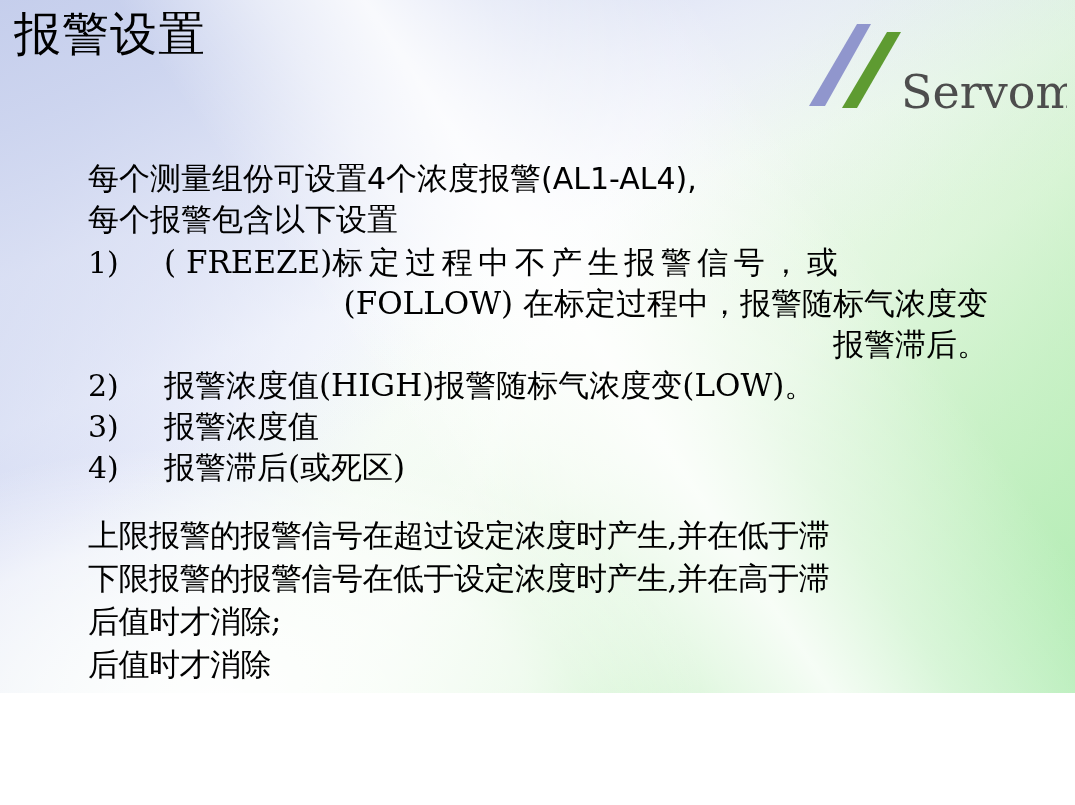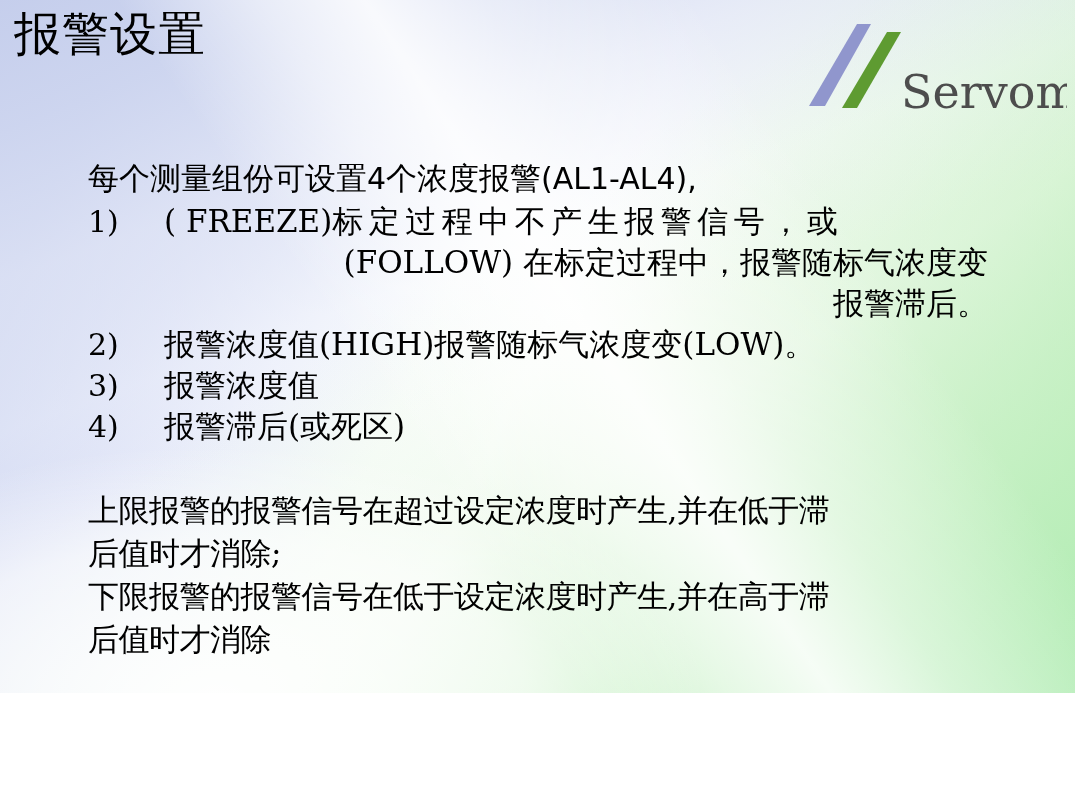--- a/index.html
+++ b/index.html
@@ -158,21 +158,21 @@
   .li-cont {
     white-space: nowrap;
     padding-left: 76px;
     font-family: "DejaVu Serif", "Liberation Serif", serif;
     font-size: 31px;
     line-height: 41px;
     text-align: right;
   }
 
   .closing {
-    margin-top: 42px;
+    margin-top: 26px;
   }
   .closing .para {
     line-height: 43px;
   }
   .tight {
     letter-spacing: -0.5px;
   }
 </style>
 </head>
 <body>
@@ -196,20 +196,21 @@
         <polygon points="92,10 106,10 62,86 47,86" fill="#5e9b31"></polygon>
       </g>
       <text x="106" y="86" font-family="DejaVu Serif, Liberation Serif, serif" font-size="46" fill="#4d4d4d">Servomex</text>
     </svg>
   </div>
 
   <div class="content">
 
     <div class="para"><span>每个测量组份可设置</span><span class="latin">4</span><span>个浓度报警</span><span class="latin">(AL1-AL4),</span></div>
 
+    <div class="para">每个报警包含以下设置</div>
 
     <div class="numlist">
 
       <div class="li">
         <span class="li-num">1)</span>
         <span class="li-body"><span class="latin-serif">( FREEZE)</span><span class="spread">标定过程中不产生报警信号，或</span></span>
       </div>
 
       <div class="li-cont"><span class="latin-serif">(FOLLOW)</span>&nbsp;<span class="spread">在标定过程中，报警随标气浓度变</span></div>
 
@@ -227,19 +228,19 @@
 
       <div class="li">
         <span class="li-num">4)</span>
         <span class="li-body">报警滞后(或死区)</span>
       </div>
 
     </div>
 
     <div class="closing">
       <div class="para tight">上限报警的报警信号在超过设定浓度时产生,并在低于滞</div>
+      <div class="para tight">下限报警的报警信号在低于设定浓度时产生,并在高于滞</div>
       <div class="para tight">后值时才消除;</div>
-      <div class="para tight">下限报警的报警信号在低于设定浓度时产生,并在高于滞</div>
       <div class="para tight">后值时才消除</div>
     </div>
 
   </div>
 </div>
 
 </body></html>

